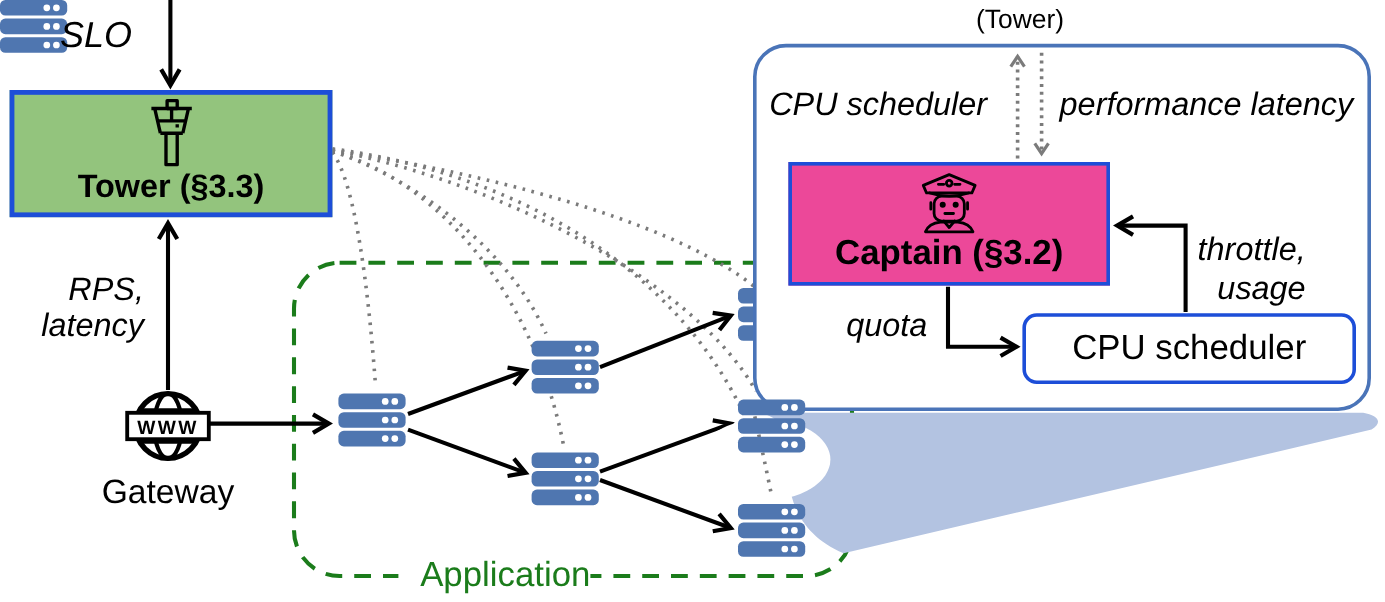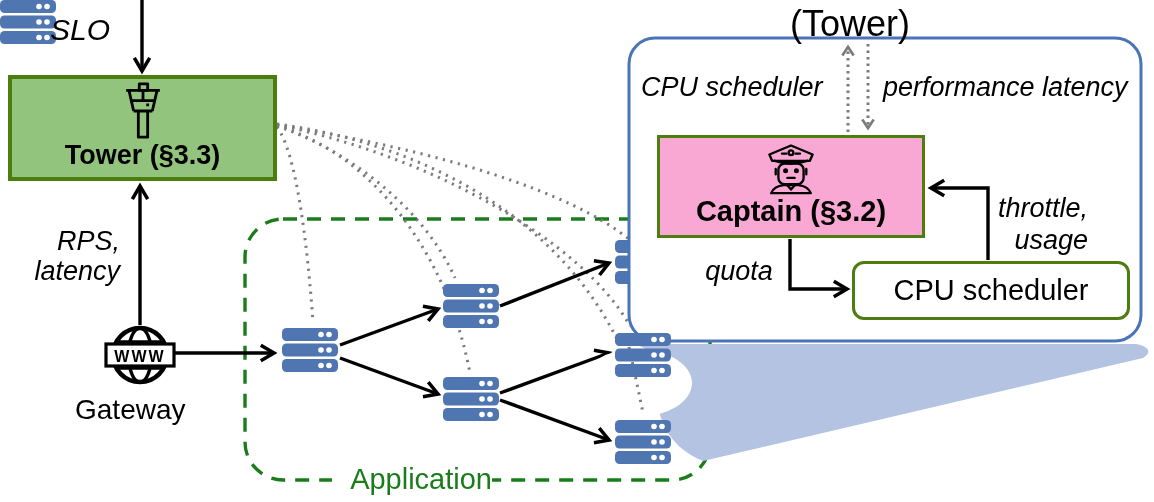--- a/index.html
+++ b/index.html
@@ -3,34 +3,34 @@
 <meta charset="utf-8">
 <style>
   html,body{margin:0;padding:0;background:#fff;}
   body{width:1154px;height:502px;position:relative;overflow:hidden;
        font-family:"Liberation Sans",sans-serif;color:#000;}
   #diagram-svg{position:absolute;left:0;top:0;z-index:1;}
   .abs{position:absolute;z-index:4;}
   .lbl{white-space:pre-line;line-height:1.12;text-align:right;}
   .it{font-style:italic;}
   .box{position:absolute;z-index:3;display:flex;flex-direction:column;
-       align-items:center;box-sizing:border-box;border:3px solid #4d7c0f;}
+       align-items:center;box-sizing:border-box;border:3px solid #1d4ed8;}
   #tower-box{left:8px;top:75px;width:269px;height:106px;background:#93c47d;border-width:4px;}
-  #captain-box{left:657px;top:135px;width:268px;height:103px;background:#f9a8d4;}
+  #captain-box{left:657px;top:135px;width:268px;height:103px;background:#ec4899;}
   #scheduler-box{left:852px;top:261px;width:278px;height:59px;background:#fff;
                  justify-content:center;font-size:29px;border-radius:12px;}
   .boxtitle{font-weight:bold;margin-top:auto;padding-bottom:6px;}
   #tower-box .boxtitle{font-size:27px;}
   #captain-box .boxtitle{font-size:29px;padding-bottom:7px;}
   #slo-label{left:50px;top:13px;font-size:30px;}
   #rps-label{left:10px;top:226px;width:110px;font-size:27px;}
-  #gateway-label{left:75px;top:394px;width:130px;text-align:left;font-size:28px;}
+  #gateway-label{left:75px;top:394px;width:130px;text-align:center;font-size:28px;}
   #application-label{left:332px;top:461px;width:160px;font-size:29px;
                      color:#1b7c1b;background:#fff;z-index:4;padding:2px 0;}
-  #tower-ref-label{left:770px;top:4px;width:160px;text-align:center;font-size:36px;}
+  #tower-ref-label{left:770px;top:4px;width:160px;text-align:center;font-size:22px;}
   #cpu-alloc-label{left:641px;top:72px;font-size:27px;}
   #perf-target-label{left:883px;top:72px;font-size:27px;}
   #quota-label{left:696px;top:256px;width:86px;text-align:center;font-size:27px;}
   #throttle-label{left:998px;top:193px;font-size:27px;line-height:1.17;font-style:italic;}
 </style>
 </head>
 <body>
 
 <svg id="diagram-svg" width="1154" height="502" viewBox="0 0 1154 502">
   <defs>

